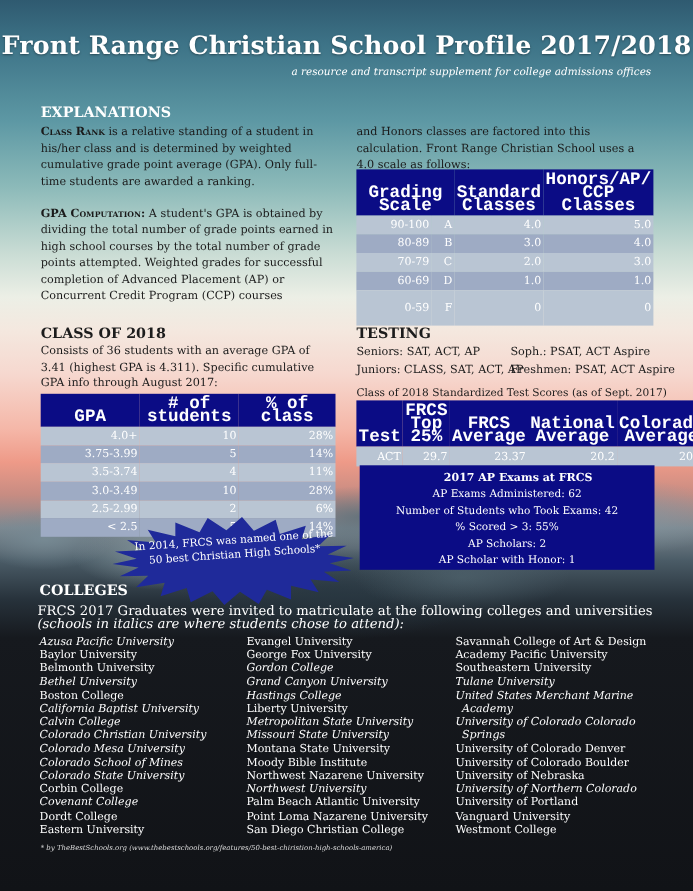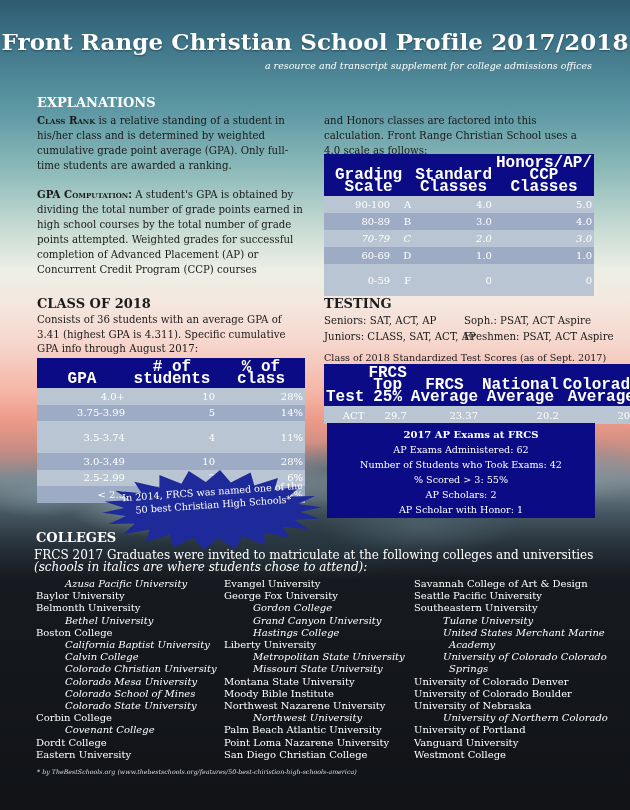--- a/index.html
+++ b/index.html
@@ -62,21 +62,21 @@
   .burst { left: 100px; top: 470px; width: 225px; height: 80px; }
   .burst-text {
     left: 118px; top: 486px; width: 190px; text-align: center;
     color: #fff; font-size: 9.6px; line-height: 12.5px;
     transform: rotate(-4deg);
   }
 
   .colleges-intro { left: 34px; top: 549px; color: #fff; font-size: 12px; line-height: 12px; }
   .col { top: 578px; color: #fff; font-size: 10px; line-height: 12.2px; }
   .col div { white-space: nowrap; }
-  .col .it { font-style: italic; margin-left: 29px; }
+  .col .it { font-style: italic; }
   .col .indent { padding-left: 6px; }
   .footnote { left: 37px; top: 768px; color: #ddd; font-size: 6.3px; font-style: italic; }
 </style>
 </head>
 <body>
 
 <div class="clouds"></div>
 
 <div class="abs title">Front Range Christian School Profile 2017/2018</div>
 <div class="abs subtitle">a resource and transcript supplement for college admissions offices</div>
@@ -104,21 +104,21 @@
         <td>A</td>
         <td>4.0</td>
         <td>5.0</td>
       </tr>
       <tr class="even" style="height: 17px;">
         <td>80-89</td>
         <td>B</td>
         <td>3.0</td>
         <td>4.0</td>
       </tr>
-      <tr class="odd" style="height: 17px; font-style: italic;">
+      <tr class="odd" style="height: 17px;">
         <td>70-79</td>
         <td>C</td>
         <td>2.0</td>
         <td>3.0</td>
       </tr>
       <tr class="even" style="height: 17px;">
         <td>60-69</td>
         <td>D</td>
         <td>1.0</td>
         <td>1.0</td>
@@ -146,21 +146,21 @@
       <tr class="odd" style="height: 16.5px;">
         <td>4.0+</td>
         <td>10</td>
         <td>28%</td>
       </tr>
       <tr class="even" style="height: 16.5px;">
         <td>3.75-3.99</td>
         <td>5</td>
         <td>14%</td>
       </tr>
-      <tr class="odd" style="height: 32px;">
+      <tr class="odd" style="height: 17px;">
         <td>3.5-3.74</td>
         <td>4</td>
         <td>11%</td>
       </tr>
       <tr class="even" style="height: 16.5px;">
         <td>3.0-3.49</td>
         <td>10</td>
         <td>28%</td>
       </tr>
       <tr class="odd" style="height: 16.5px;">
@@ -251,21 +251,21 @@
     <div>Montana State University</div>
     <div>Moody Bible Institute</div>
     <div>Northwest Nazarene University</div>
     <div class="it">Northwest University</div>
     <div>Palm Beach Atlantic University</div>
     <div>Point Loma Nazarene University</div>
     <div>San Diego Christian College</div>
   </div>
 <div class="abs col" style="left:414px;" id="col2">
     <div>Savannah College of Art &amp; Design</div>
-    <div>Seattle Pacific University</div>
+    <div>Academy Pacific University</div>
     <div>Southeastern University</div>
     <div class="it">Tulane University</div>
     <div class="it">United States Merchant Marine</div>
     <div class="it indent">Academy</div>
     <div class="it">University of Colorado Colorado</div>
     <div class="it indent">Springs</div>
     <div>University of Colorado Denver</div>
     <div>University of Colorado Boulder</div>
     <div>University of Nebraska</div>
     <div class="it">University of Northern Colorado</div>

